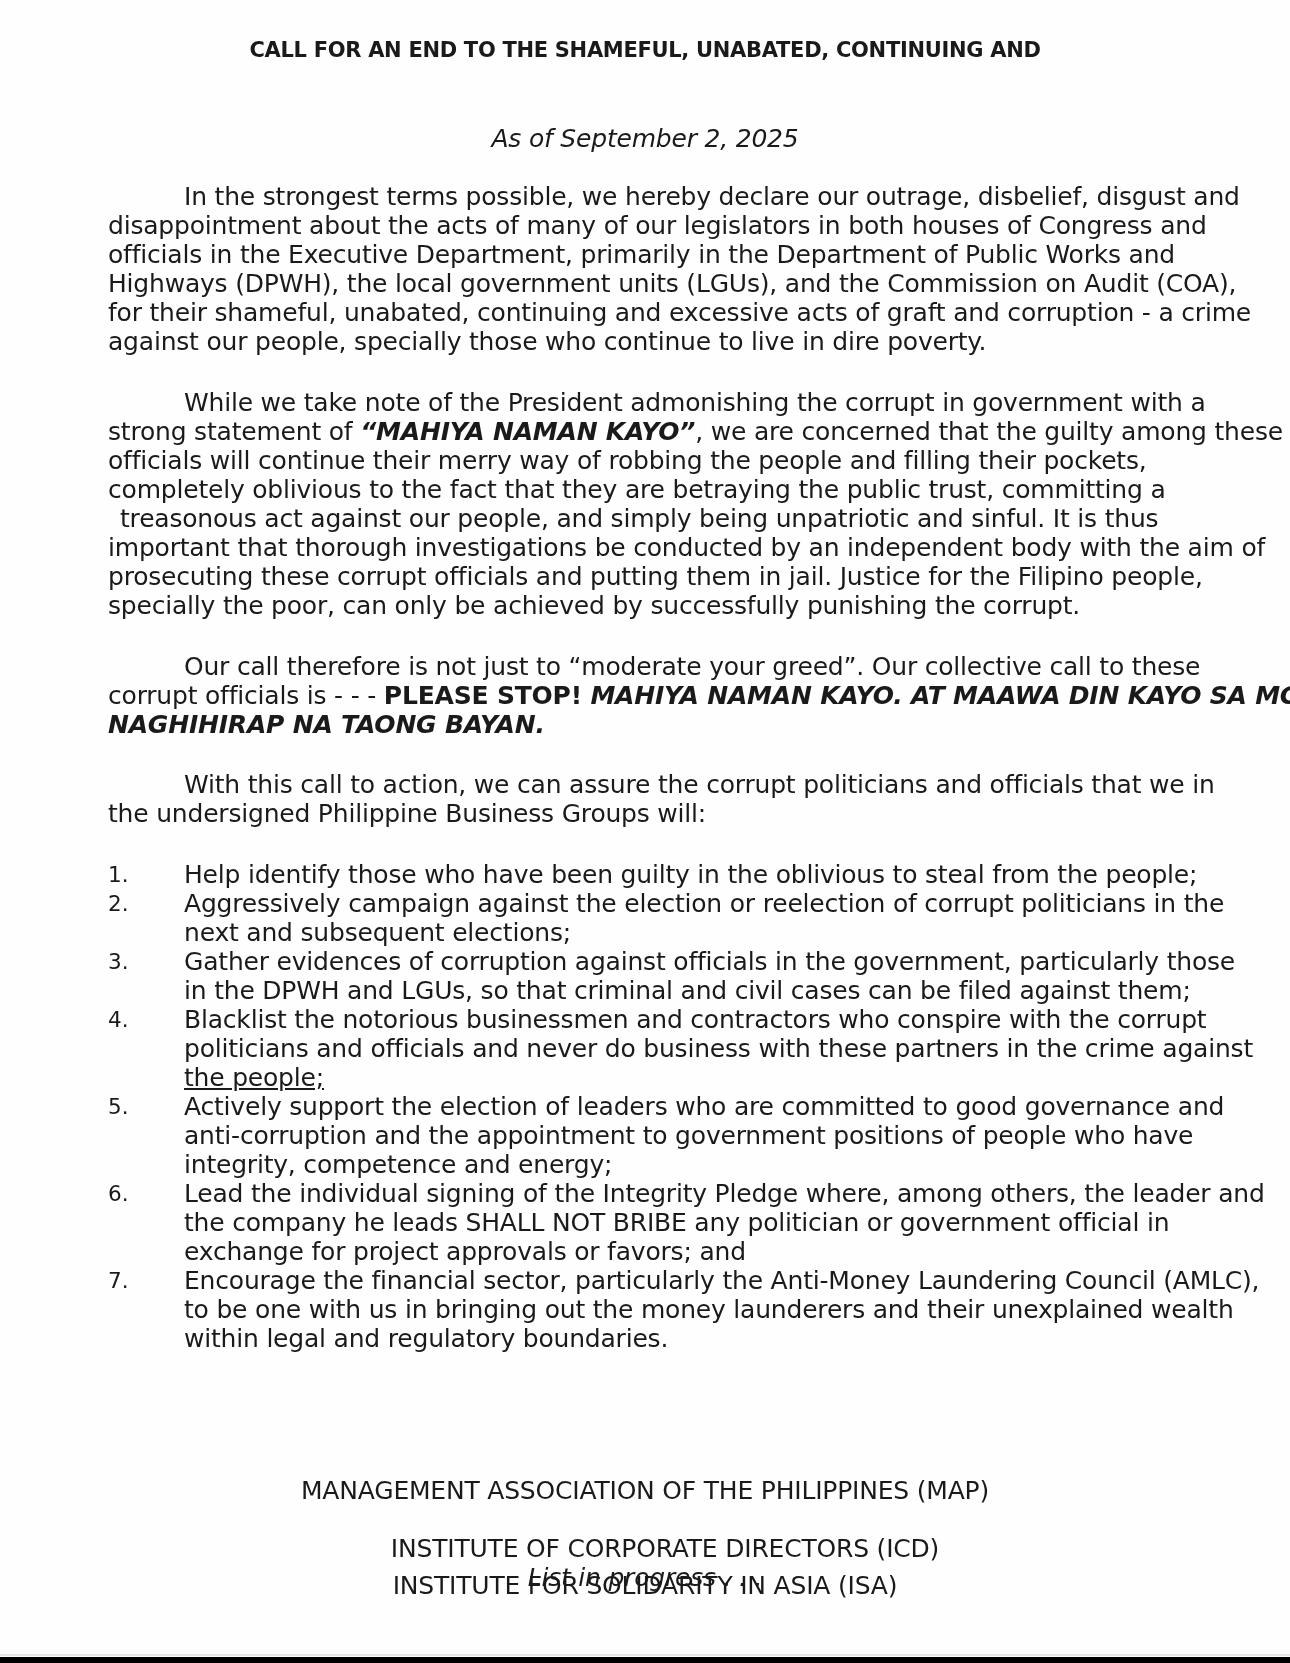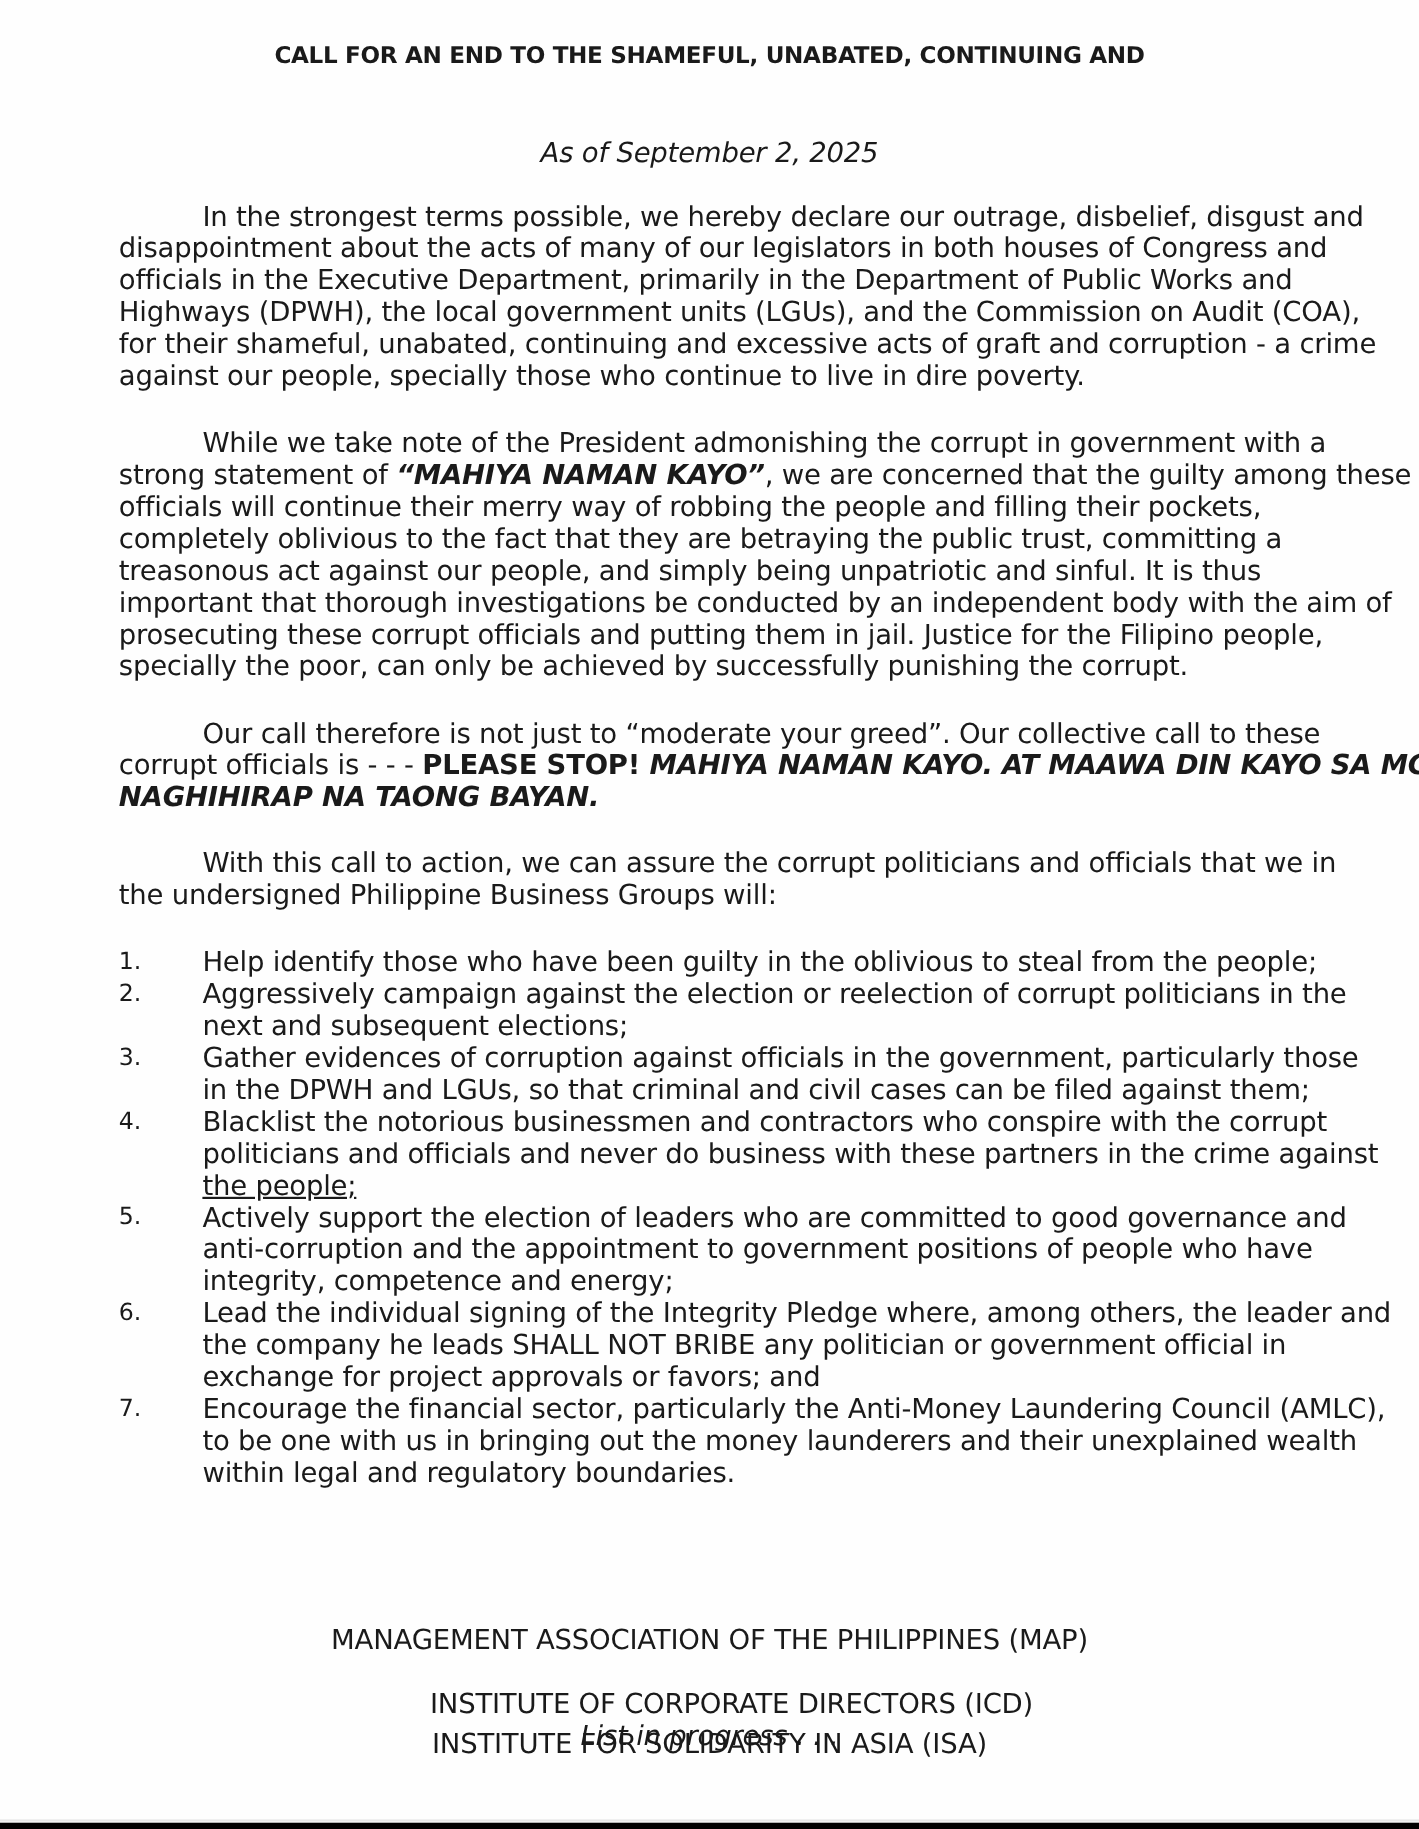--- a/index.html
+++ b/index.html
@@ -39,21 +39,21 @@
     <div class="line" style="left:108px; top:327px;">against our people, specially those who continue to live in dire poverty.</div>
   </div>
 
   <div>
     <div class="line" style="left:184px; top:388px;">While we take note of the President admonishing the corrupt in government with a</div>
     <div class="line" style="left:108px; top:417px;">
       <span>strong statement of </span><span class="bi">“MAHIYA NAMAN KAYO”</span><span>, we are concerned that the guilty among these</span>
     </div>
     <div class="line" style="left:108px; top:446px;">officials will continue their merry way of robbing the people and filling their pockets,</div>
     <div class="line" style="left:108px; top:475px;">completely oblivious to the fact that they are betraying the public trust, committing a</div>
-    <div class="line" style="left:108px; top:504px;">treasonous act against our people, and simply being unpatriotic and sinful.  It is thus</div>
+    <div class="line" style="left:120px; top:504px;">treasonous act against our people, and simply being unpatriotic and sinful.  It is thus</div>
     <div class="line" style="left:108px; top:533px;">important that thorough investigations be conducted by an independent body with the aim of</div>
     <div class="line" style="left:108px; top:562px;">prosecuting these corrupt officials and putting them in jail.  Justice for the Filipino people,</div>
     <div class="line" style="left:108px; top:591px;">specially the poor, can only be achieved by successfully punishing the corrupt.</div>
   </div>
 
   <div>
     <div class="line" style="left:184px; top:652px;">Our call therefore is not just to “moderate your greed”.  Our collective call to these</div>
     <div class="line" style="left:108px; top:681px;">
       <span>corrupt officials is - - - </span><span class="bold">PLEASE STOP! </span><span class="bi">MAHIYA NAMAN KAYO. AT MAAWA DIN KAYO SA MGA</span>
     </div>

